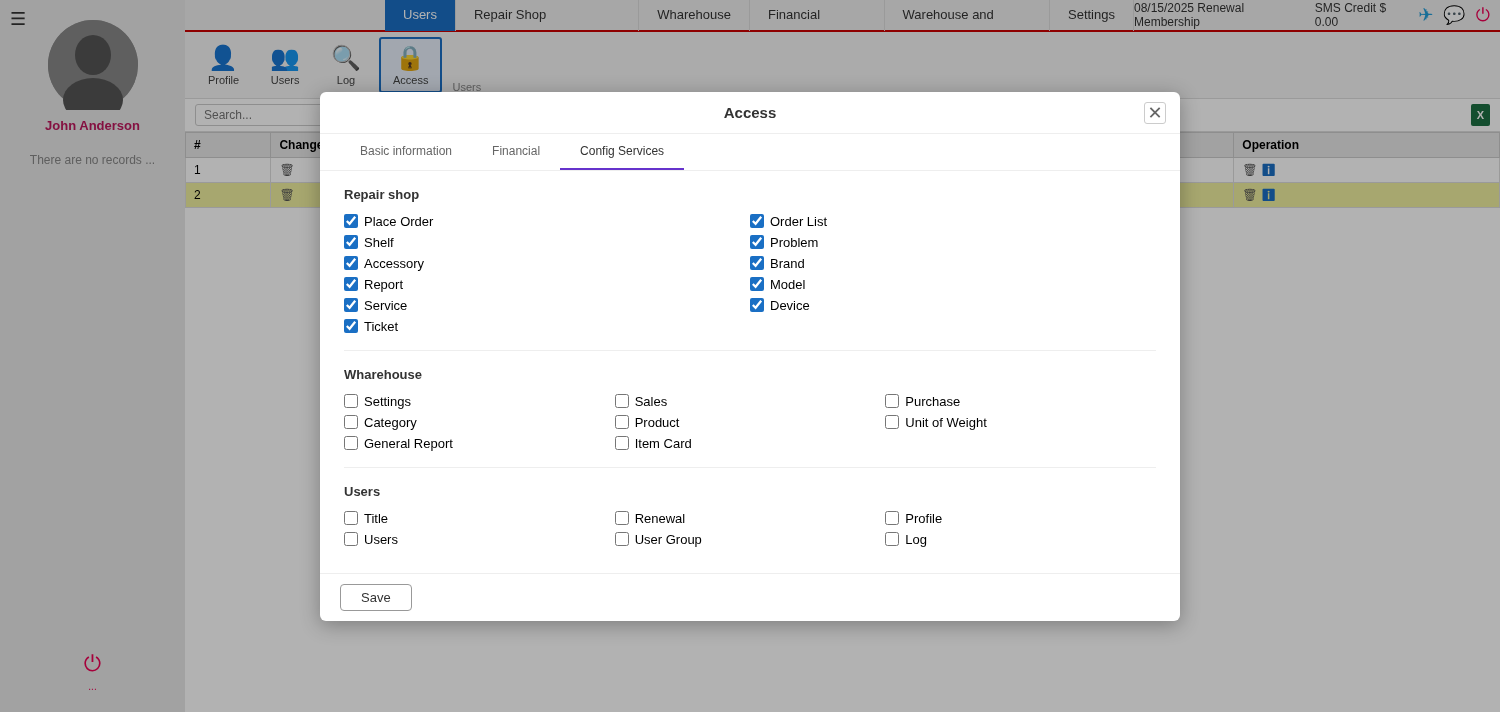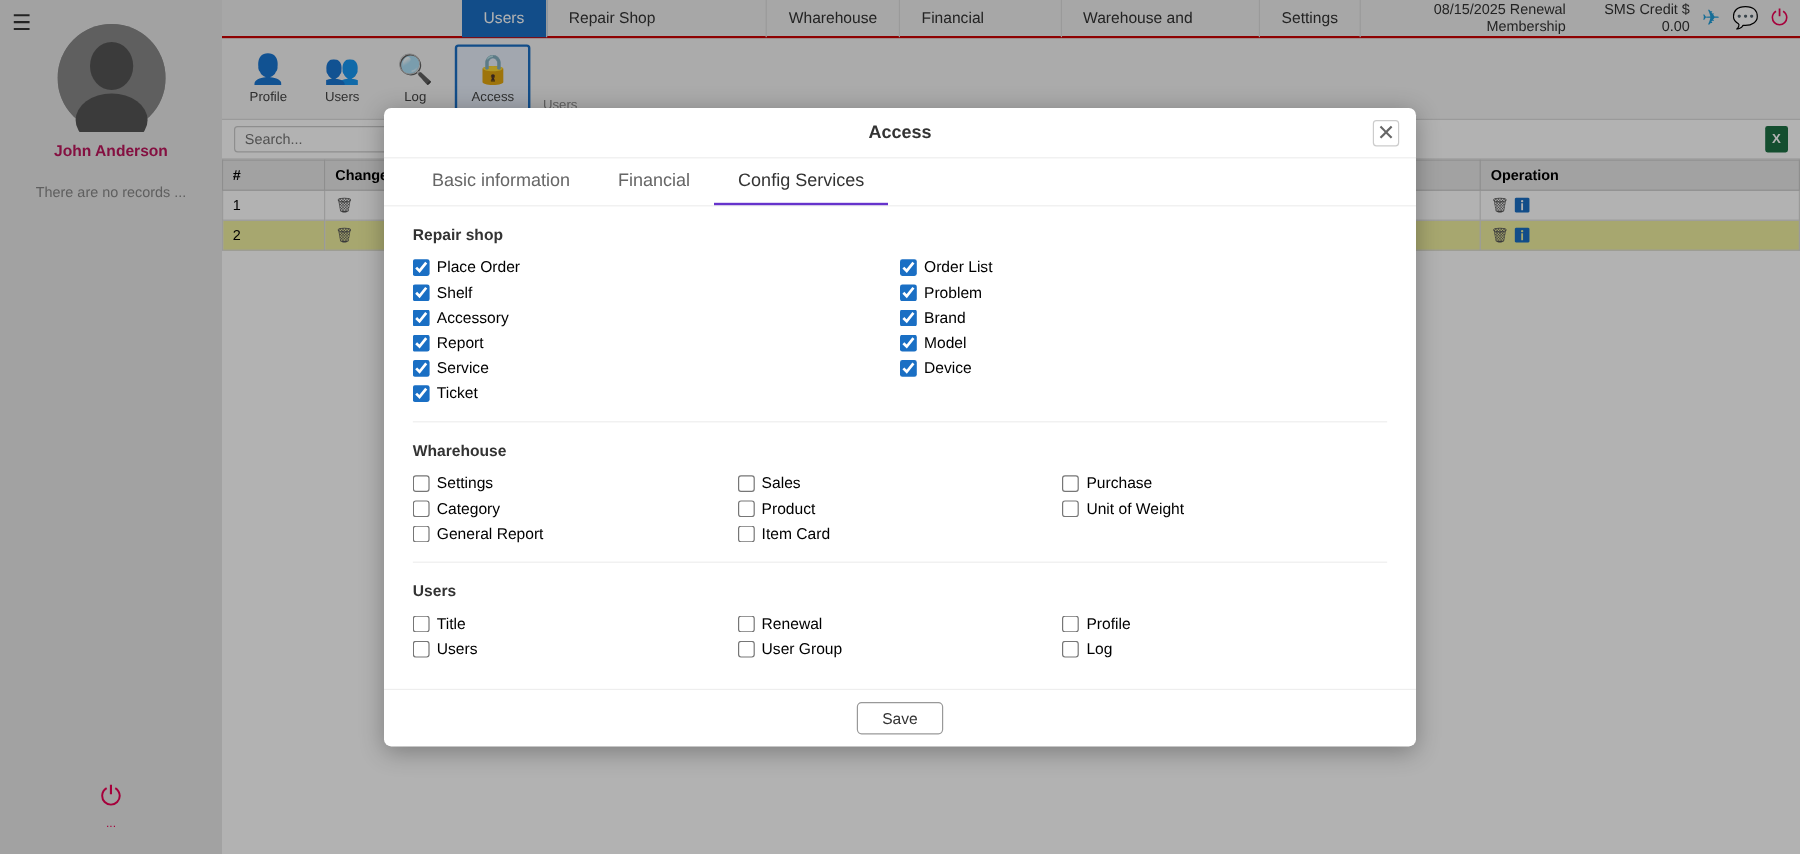--- a/index.html
+++ b/index.html
@@ -2,21 +2,21 @@
 <html><head>
   <meta charset="utf-8">
   <style>
     * { box-sizing: border-box; margin: 0; padding: 0; }
     body { font-family: Arial, sans-serif; font-size: 13px; background: #d0d0d0; width: 1500px; height: 712px; overflow: hidden; position: relative; }
 
     
     .top-nav { display: flex; align-items: center; background: #f0f0f0; border-bottom: 2px solid #c00; height: 32px; padding: 0 0 0 200px; }
     .top-nav-item { padding: 0 18px; height: 32px; line-height: 32px; cursor: pointer; font-size: 13px; color: #333; border-right: 1px solid #ddd; }
     .top-nav-item.active { background: #1a6fc4; color: #fff; }
-    .top-nav-right { margin-left: auto; display: flex; align-items: center; gap: 10px; font-size: 12px; color: #333; padding-right: 10px; text-align: right; }
+    .top-nav-right { margin-left: auto; display: flex; align-items: center; gap: 10px; font-size: 12px; color: #333; padding-right: 10px; }
     .top-nav-right .icon-btn { font-size: 18px; cursor: pointer; }
 
     
     .sidebar { position: absolute; left: 0; top: 0; width: 185px; height: 712px; background: #e8e8e8; display: flex; flex-direction: column; align-items: center; padding-top: 20px; }
     .hamburger { position: absolute; top: 8px; left: 10px; font-size: 18px; cursor: pointer; color: #333; }
     .avatar-placeholder { width: 90px; height: 90px; border-radius: 50%; background: #999; display: flex; align-items: center; justify-content: center; font-size: 40px; color: #fff; }
     .user-name { margin-top: 8px; font-size: 13px; font-weight: bold; color: #be185d; text-align: center; }
     .sidebar-bottom { position: absolute; bottom: 20px; display: flex; flex-direction: column; align-items: center; gap: 4px; }
     .power-icon { font-size: 22px; color: #e05; cursor: pointer; }
 
@@ -43,28 +43,28 @@
     tr:nth-child(even) td { background: #f9f9f9; }
     tr.highlight td { background: #f0f0a0; }
 
     
     .modal-overlay { position: absolute; top: 0; left: 0; width: 100%; height: 100%; background: rgba(0,0,0,0.3); display: flex; align-items: center; justify-content: center; z-index: 100; }
     .modal { background: #fff; border-radius: 6px; width: 860px; max-height: 580px; box-shadow: 0 4px 20px rgba(0,0,0,0.3); display: flex; flex-direction: column; }
     .modal-header { display: flex; align-items: center; justify-content: center; padding: 12px 16px; border-bottom: 1px solid #eee; position: relative; }
     .modal-title { font-size: 15px; font-weight: bold; color: #333; }
     .modal-close { position: absolute; right: 14px; top: 10px; cursor: pointer; font-size: 18px; color: #666; border: 1px solid #ccc; width: 22px; height: 22px; display: flex; align-items: center; justify-content: center; border-radius: 3px; }
     .modal-tabs { display: flex; border-bottom: 1px solid #eee; padding: 0 20px; }
-    .modal-tab { padding: 10px 20px; cursor: pointer; font-size: 15px; color: #666; border-bottom: 2px solid transparent; }
+    .modal-tab { padding: 10px 20px; cursor: pointer; font-size: 12px; color: #666; border-bottom: 2px solid transparent; }
     .modal-tab.active { color: #333; border-bottom: 2px solid #6633cc; font-weight: 500; }
     .modal-body { padding: 16px 24px; overflow-y: auto; flex: 1; }
     .section-title { font-size: 13px; font-weight: bold; color: #333; margin-bottom: 12px; }
     .checkbox-item { display: flex; align-items: center; gap: 6px; font-size: 13px; }
     .checkbox-item input[type=checkbox] { width: 14px; height: 14px; accent-color: #1a6fc4; }
     .section-divider { border: none; border-top: 1px solid #eee; margin: 16px 0; }
-    .modal-footer { display: flex; justify-content: center; padding: 10px 20px; border-top: 1px solid #eee; }
+    .modal-footer { display: flex; justify-content: flex-start; padding: 10px 20px; border-top: 1px solid #eee; }
     .save-btn { background: #fff; border: 1px solid #999; border-radius: 4px; padding: 5px 20px; font-size: 13px; cursor: pointer; color: #333; }
 
     .delete-icon { color: #555; cursor: pointer; }
     .info-icon { color: #1a6fc4; cursor: pointer; }
   </style>
 </head>
 <body>
 
 <div class="sidebar">
   <div class="hamburger">☰</div>

